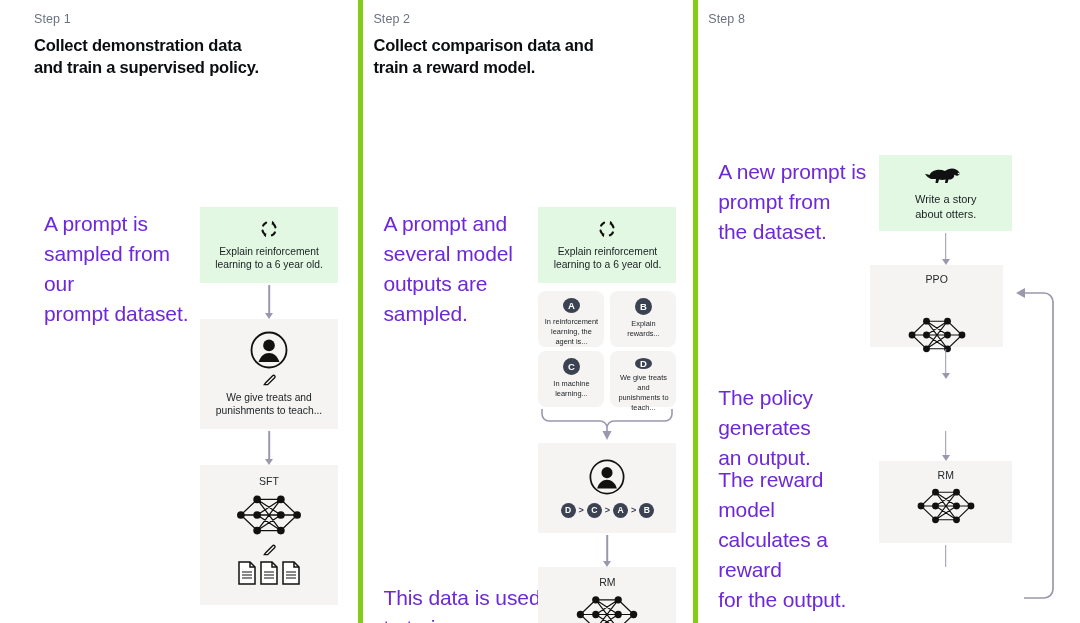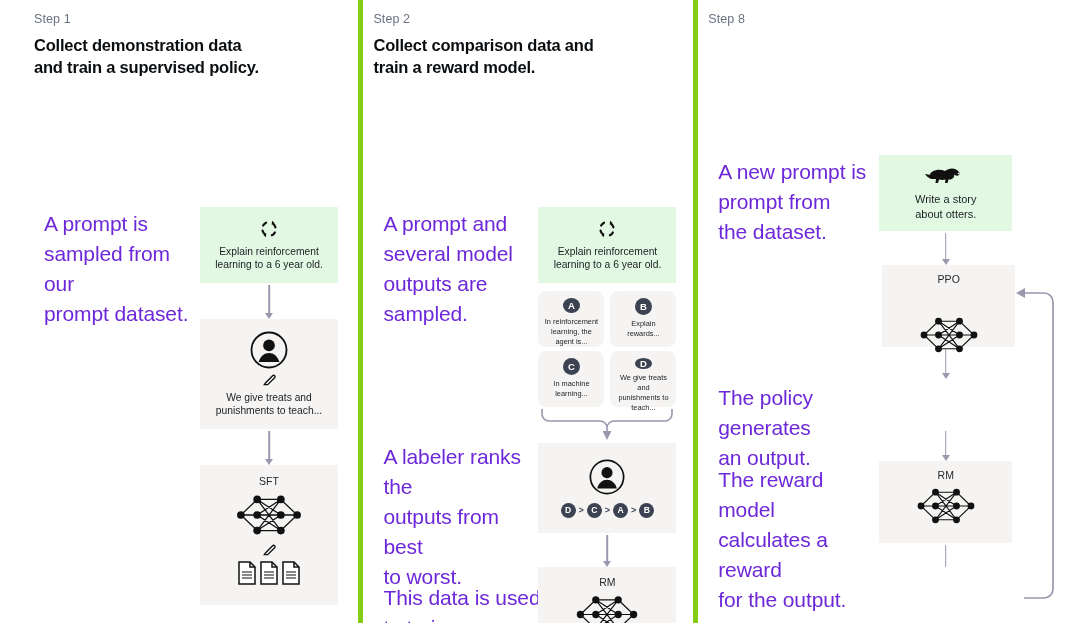--- a/index.html
+++ b/index.html
@@ -260,23 +260,20 @@
       <div class="step-label">Step 2</div>
       <div class="step-title">Collect comparison data and
 train a reward model.</div>
     </div>
     <div class="col-body">
 
       <div class="caption" style="top:122px">A prompt and
 several model
 outputs are
 sampled.</div>
-      <div class="caption" style="top:355px">A labeler ranks the
-outputs from best
-to worst.</div>
       <div class="caption" style="top:496px">This data is used
 to train our
 reward model.</div>
 
       <div class="fbox green" style="left:175px; top:120px; width:138px; height:76px;">
         <span>
           <svg class="icon-svg" width="22" height="22" viewBox="0 0 24 24">
             <g fill="none" stroke="#111" stroke-width="2.4" stroke-linecap="round">
               <path d="M5.6 8.2a7.3 7.3 0 0 1 3.2-3.1"></path>
               <path d="M18.4 15.8a7.3 7.3 0 0 1-3.2 3.1"></path>
@@ -398,21 +395,21 @@
         </span>
         <div class="box-text big" style="margin-top:5px">Write a story
 about otters.</div>
       </div>
 
       <div class="arrow" style="left:181px; top:198px; width:133px; height:32px;">
         <div class="shaft" style="height:26px"></div>
             <div class="head"></div>
       </div>
 
-      <div class="fbox" style="left:184px; top:230px; width:133px; height:82px; justify-content:flex-start; padding-top:8px;gap:25px;">
+      <div class="fbox" style="left:172px; top:230px; width:133px; height:82px; justify-content:flex-start; padding-top:8px;gap:25px;">
         <div class="box-label">PPO</div>
         <span>
           <svg class="icon-svg" width="66" height="46" viewBox="0 0 100 70">
             <g stroke="#111" stroke-width="1.7">
               <path d="M12 35 L34 14 M12 35 L34 35 M12 35 L34 56
                        M88 35 L66 14 M88 35 L66 35 M88 35 L66 56
                        M34 14 L66 14 M34 14 L66 35 M34 14 L66 56
                        M34 35 L66 14 M34 35 L66 35 M34 35 L66 56
                        M34 56 L66 14 M34 56 L66 35 M34 56 L66 56"></path>
             </g>

